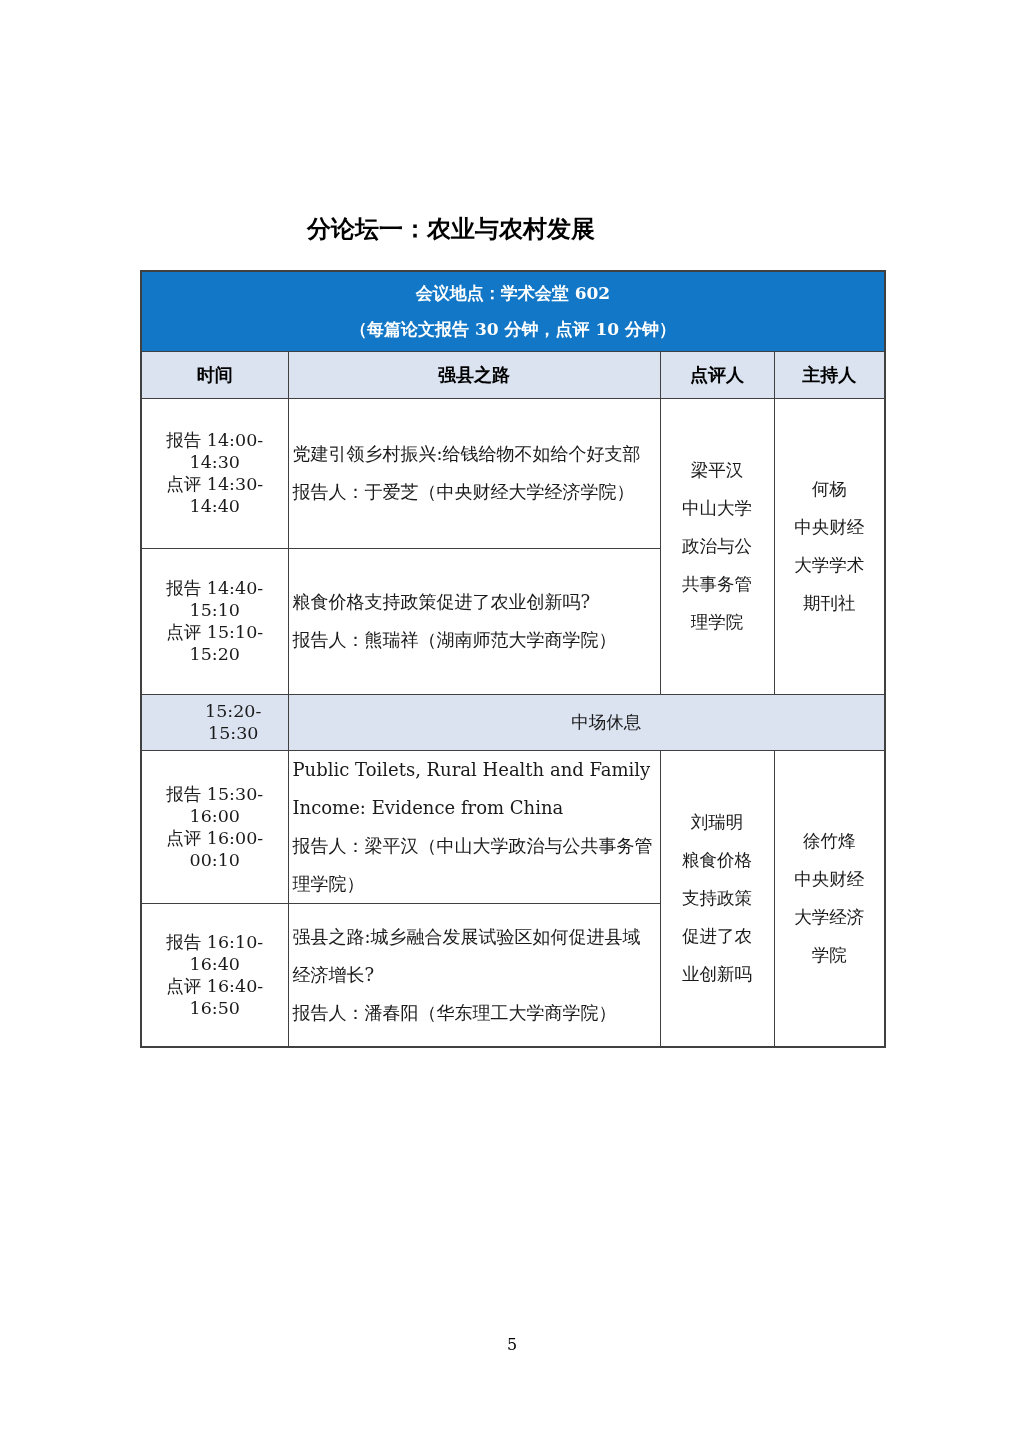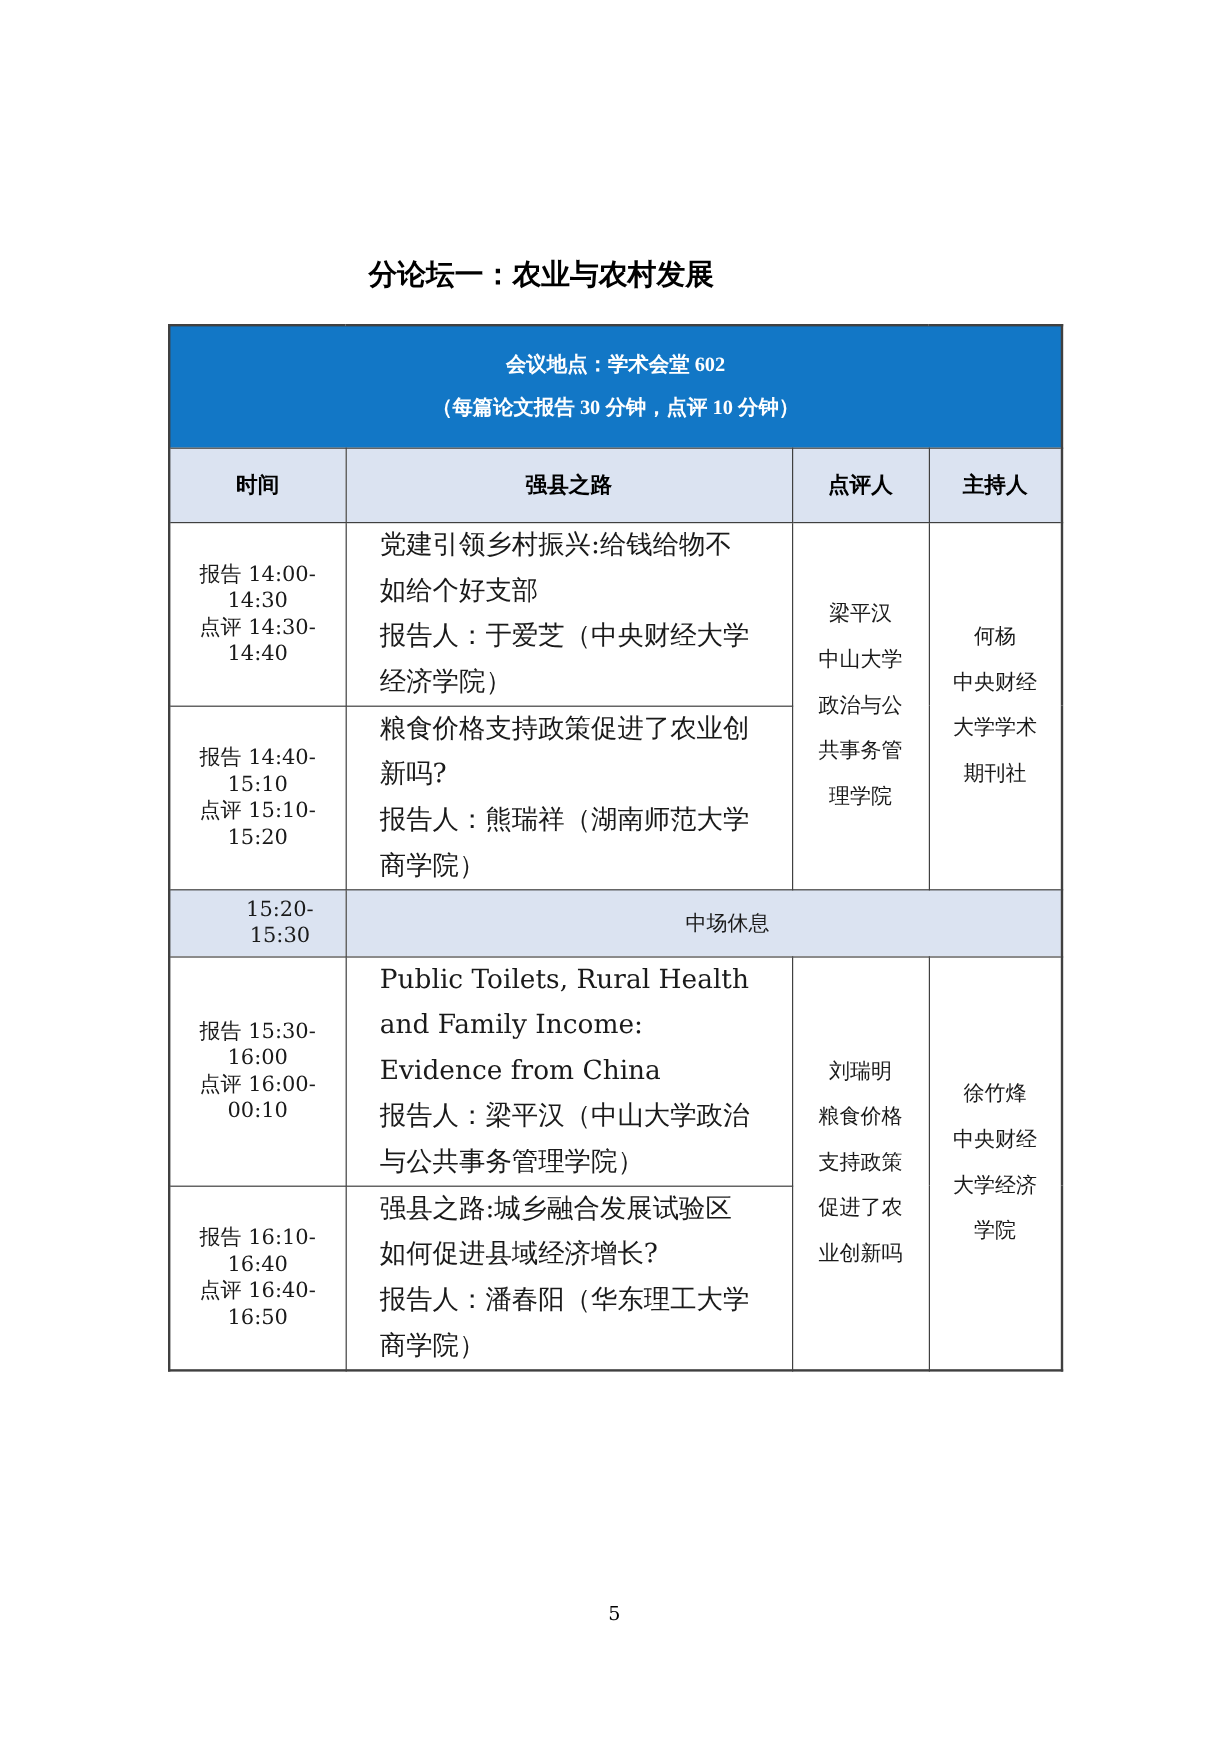--- a/index.html
+++ b/index.html
@@ -43,30 +43,30 @@
     width: 744px;
     border-collapse: collapse;
     table-layout: fixed;
     border: 2px solid #404040;
   }
   table.agenda td, table.agenda th {
     border: 1px solid #404040;
     vertical-align: middle;
     overflow: hidden;
   }
-  tr.banner-row { height: 102px; font-family: Liberation Serif, serif; }
+  tr.banner-row { height: 80px; }
   td.banner {
     background: #1277c6;
     color: #ffffff;
     text-align: center;
     font-weight: bold;
     font-size: 17px;
     line-height: 36px;
   }
-  tr.head-row { height: 62px; }
+  tr.head-row { height: 47px; }
   tr.head-row th {
     background: #dbe3f1;
     font-family: "DejaVu Sans", "Liberation Sans", sans-serif;
     font-size: 18px;
     font-weight: bold;
     color: #000000;
     text-align: center;
   }
   tr.row-a { height: 150px; }
   tr.row-b { height: 146px; }
@@ -74,23 +74,23 @@
   tr.row-c { height: 152px; }
   tr.row-d { height: 144px; }
   td.time-cell {
     text-align: center;
     font-size: 17.5px;
     line-height: 22px;
     padding: 0 4px;
   }
   td.content-cell {
     text-align: left;
-    font-size: 22px;
+    font-size: 18px;
     line-height: 38px;
-    padding: 0 28px;
+    padding: 0 4px;
   }
   td.person-cell {
     text-align: center;
     font-size: 17.5px;
     line-height: 38px;
     padding: 0 16px;
   }
   tr.break-row td {
     background: #dbe3f1;
     text-align: center;

